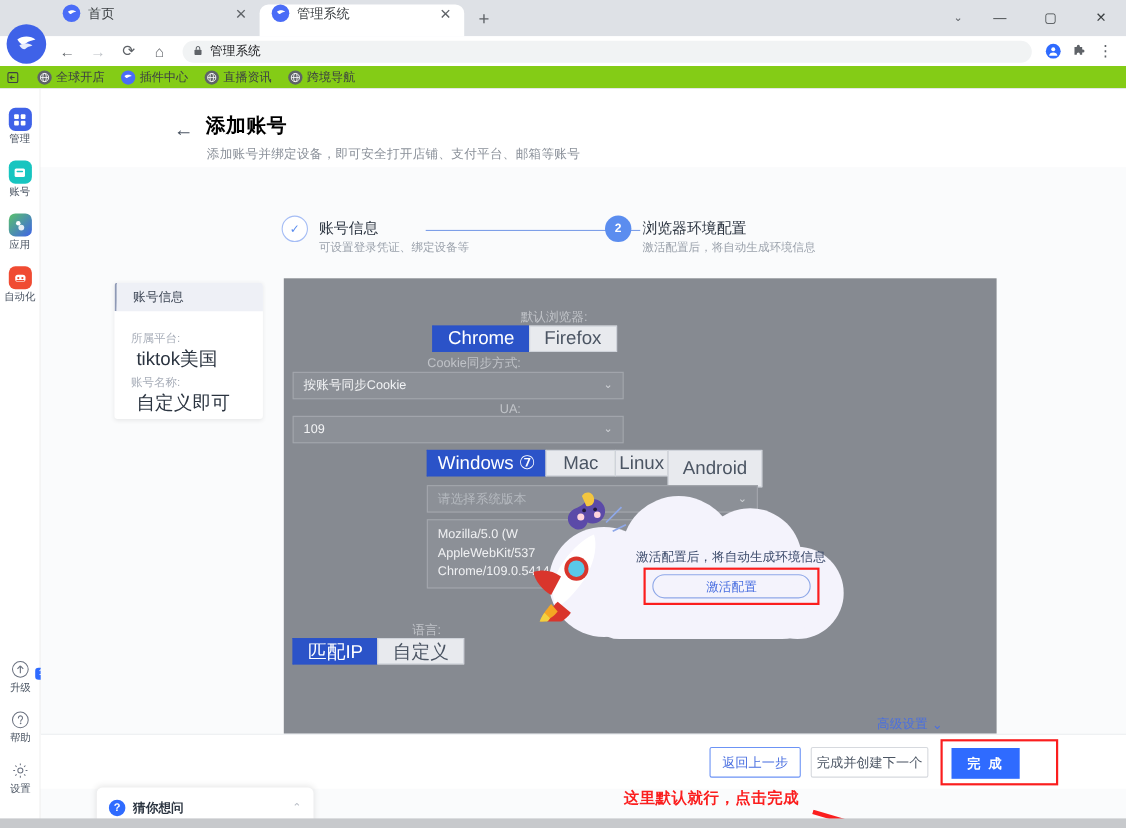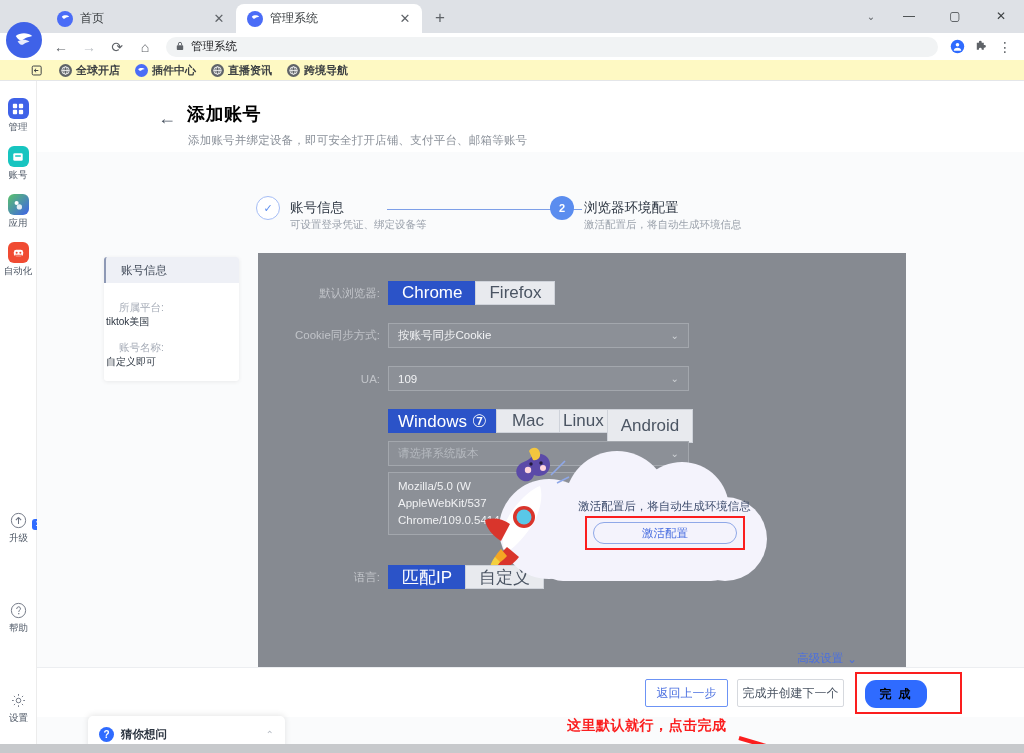--- a/index.html
+++ b/index.html
@@ -10,21 +10,21 @@
     background:#ffffff; position:relative;
     -webkit-font-smoothing:antialiased;
   }
 
   
   .browser-tabstrip{
     position:absolute; left:0; top:0; width:1024px; height:33px;
     background:#dee1e6; display:flex; align-items:flex-end;
   }
   .tab{
-    height:29px; display:flex; align-items:center; gap:7px;
+    height:29px; display:flex; gap:7px;
     padding:0 9px 0 11px; font-size:12px; color:#3c4043;
     border-radius:8px 8px 0 0; position:relative;
   }
   .tab.inactive{ width:190px; }
   .tab.active{ width:186px; background:#ffffff; }
   .tab-favicon{ width:16px; height:16px; border-radius:50%; flex:0 0 16px;
     background:#4a6cf7; display:flex; align-items:center; justify-content:center; }
   .tab-favicon svg{ display:block; }
   .tab-title{ flex:1; white-space:nowrap; overflow:hidden; text-overflow:ellipsis;
      font-size:12px; color:#3c4043; }
@@ -48,23 +48,22 @@
   .nav-btn.dim{ color:#bdc1c6; }
   .omnibox{
     flex:1; height:20px; background:#f1f3f4; border-radius:11px; margin:0 6px;
     display:flex; align-items:center; padding:0 10px; gap:7px; font-size:11.5px; color:#202124;
   }
   .omni-lock{ font-size:9px; color:#5f6368; }
   .tool-ic{ width:22px; height:22px; display:flex; align-items:center; justify-content:center; }
 
   .bookmarks-bar{
     position:absolute; left:0; top:60px; width:1024px; height:21px;
-    background:#fef9c3; display:flex; align-items:center; padding:0 25px; gap:3px;
+    background:#84cc16; display:flex; align-items:center; padding:0 0; gap:3px;
     border-bottom:1px solid #e4e6e9;
-    font-weight:bold;
   }
   .bm{ display:flex; align-items:center; gap:4px; padding:1px 6px; font-size:11px; color:#3c4043;
        white-space:nowrap; }
   .bm-ico{ width:13px; height:13px; border-radius:50%; flex:0 0 13px;
      display:flex; align-items:center; justify-content:center; }
   .globe{ background:#5f6368; }
   .globe svg{ display:block; }
   .bm-blue{ background:#4a6cf7; }
 
   
@@ -74,21 +73,21 @@
     position:absolute; left:0; top:0; width:37px; height:672px;
     background:#ffffff; border-right:1px solid #ececec;
     display:flex; flex-direction:column; align-items:center; padding-top:17px;
   }
   .rail-item{ width:37px; display:flex; flex-direction:column; align-items:center; margin-bottom:13px;
      position:relative; }
   .rail-ico{ width:21px; height:21px; border-radius:6px; display:flex; align-items:center;
      justify-content:center; margin-bottom:2px; }
   .rail-lbl{ font-size:9.5px; color:#4b5563; line-height:12px; }
   .rail-bottom{ position:absolute; bottom:16px; left:0; width:37px;
-     display:flex; flex-direction:column; align-items:center;gap:44px; }
+     display:flex; flex-direction:column; align-items:center; }
   .rail-b-item{ display:flex; flex-direction:column; align-items:center; margin-bottom:13px; position:relative; }
   .rail-b-ico{ width:19px; height:19px; display:flex; align-items:center; justify-content:center;
      margin-bottom:2px; }
   .rail-badge{ position:absolute; top:8px; left:23px; background:#2f6bff; color:#fff;
      font-size:7.5px; line-height:10px; min-width:11px; height:11px; border-radius:3px;
      text-align:center; padding:0 1.5px; font-weight:bold; }
 
   .content{ position:absolute; left:37px; top:0; width:987px; height:672px; background:#fafbfc; }
 
   .page-head{ position:absolute; left:0; top:0; width:987px; height:71px; background:#ffffff; }
@@ -110,26 +109,26 @@
   .step-desc{ font-size:10.5px; color:#9aa1ab; margin-top:-2px; white-space:nowrap; }
   .step-line{ position:absolute; left:350px; top:57px; width:195px; height:1px; background:#7d9fe8; }
 
   
   .info-card{ position:absolute; left:67px; top:176px; width:135px; height:124px;
      background:#ffffff; border-radius:3px; box-shadow:0 1px 4px rgba(0,0,0,.07); }
   .info-card-head{ height:26px; background:#eef0f6; display:flex; align-items:center;
      padding-left:15px; font-size:11.5px; color:#3e4756; border-radius:3px 3px 0 0;
      border-left:2px solid #8e99b5;}
   .info-lbl{ position:absolute; left:15px; font-size:10.5px; color:#a7adb8; }
-  .info-val{ position:absolute; left:2px; font-size:10px; color:#2b3440; }
+  .info-val{ position:absolute; left:20px; font-size:17px; color:#2b3440; }
 
   
   .form-panel{ position:absolute; left:221px; top:172px; width:648px; height:437px;
      background:#868a91; }
-  .form-row{ position:absolute; display:flex; align-items:center; }
+  .form-row{ position:absolute; display:flex; align-items:center;flex-direction:column; }
   .frm-label{ font-size:11.5px; color:#c0c3c8; text-align:right; }
 
   .seg{ display:flex; }
   .seg-btn{ height:24px; padding:0 13px; font-size:17px; display:flex; align-items:center;
      justify-content:center; background:#e8eaee; color:#4b5563; border:1px solid #cfd3da;
      border-right:none; }
   .seg-btn:last-child{ border-right:1px solid #cfd3da; }
   .seg-btn.on{ background:#2b53c8; color:#fff; border-color:#2b53c8; font-weight:500; }
 
   .fld{ height:25px; background:#8c9097; border:1px solid #a3a7ad; display:flex;
@@ -157,21 +156,21 @@
      font-weight:bold; letter-spacing:.5px; }
   .annot-arrow{ position:absolute; left:700px; top:655px; }
 
   
   .footer{ position:absolute; left:0; bottom:36px; width:987px; height:50px; background:#ffffff;
      border-top:1px solid #eceef1; }
   .btn{ position:absolute; height:28px; display:flex; align-items:center; justify-content:center;
      font-size:12px; }
   .btn-ghost{ border:1px solid #6c93f5; color:#4a6fe0; background:#fff; border-radius:2px; }
   .btn-plain{ border:1px solid #d6d9de; color:#4b5563; background:#fff; border-radius:2px; }
-  .btn-primary{ background:#2f6bff; color:#000000; border-radius:11px; font-weight:bold; letter-spacing:2px;font-family:Liberation Serif, serif; }
+  .btn-primary{ background:#2f6bff; color:#ffffff; border-radius:0; font-weight:bold; letter-spacing:2px; }
   .finish-hl{ position:absolute; border:2px solid #fb1e1e; }
 
   
   .chat{ position:absolute; left:51px; bottom:0; width:197px; height:37px;
      background:#ffffff; border-radius:5px 5px 0 0; box-shadow:0 -1px 6px rgba(0,0,0,.10);
      display:flex; align-items:center; padding:0 11px; gap:7px; }
   .chat-ico{ width:15px; height:15px; border-radius:50%; background:#2f6bff; color:#fff;
      font-size:10px; display:flex; align-items:center; justify-content:center; font-weight:bold; }
   .chat-lbl{ flex:1; font-size:11.5px; color:#2b3440; font-weight:bold; }
   .chat-caret{ color:#b9bec6; font-size:10px; }

